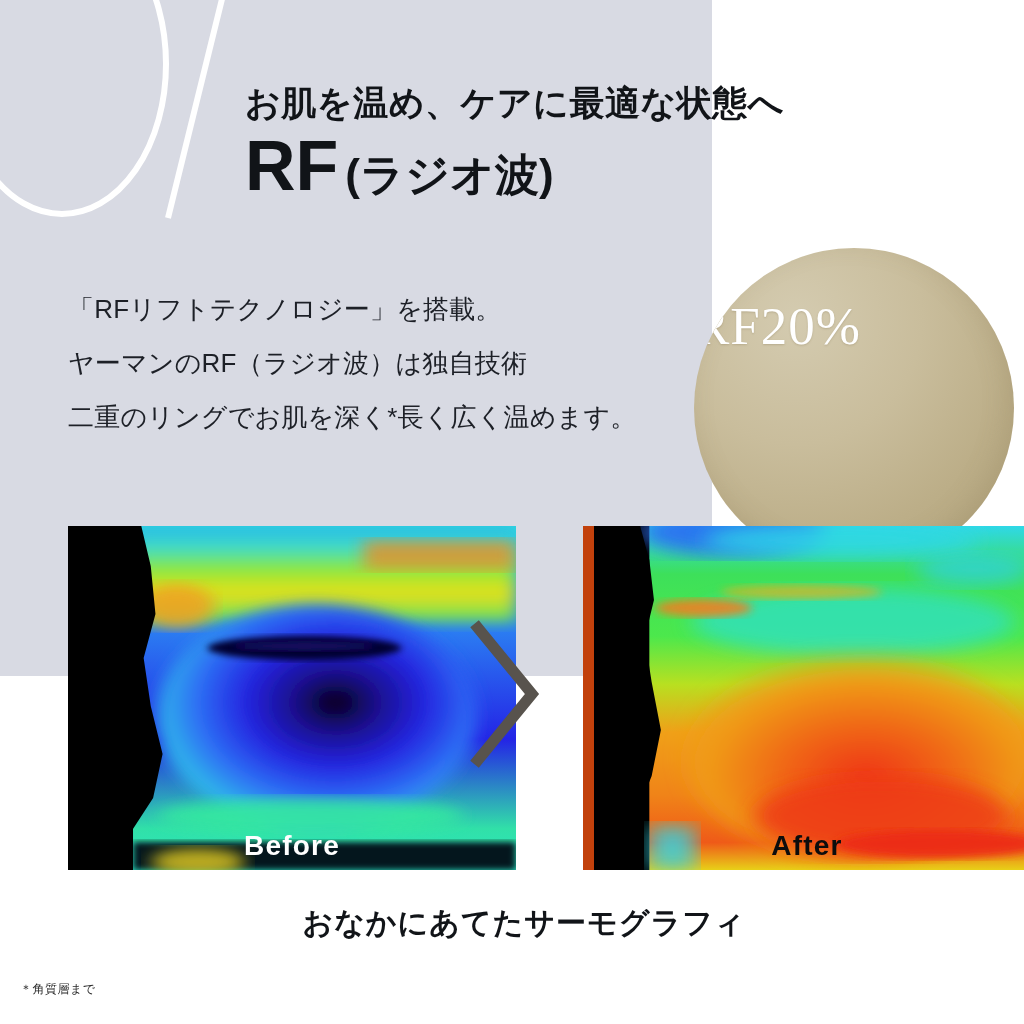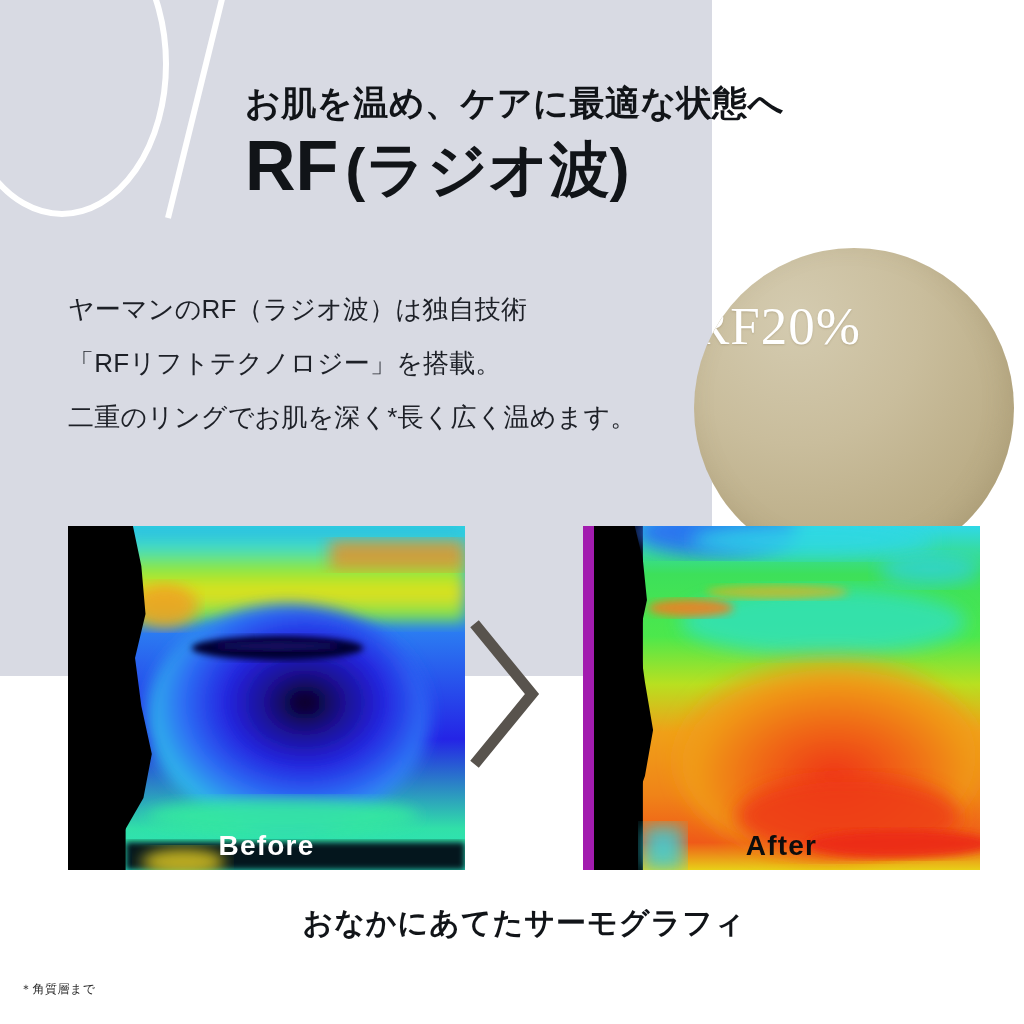--- a/index.html
+++ b/index.html
@@ -61,21 +61,21 @@
     color: #111418;
     text-align: center;
   }
   .head-main .rf {
     font-size: 70px;
     font-weight: bold;
     letter-spacing: 0px;
     line-height: 1;
   }
   .head-main .paren {
-    font-size: 60px;
+    font-size: 44px;
     font-weight: bold;
     line-height: 1;
     margin-left: 7px;
   }
 
   
   .body-copy {
     position: absolute;
     left: 68px;
     top: 282px;
@@ -136,24 +136,24 @@
     font-size: 17px;
     color: #35302a;
     letter-spacing: 0.6px;
     font-family: "Liberation Sans", sans-serif;
   }
 
   
   .thermo {
     position: absolute;
     top: 526px;
-    width: 397px;
+    width: 448px;
     height: 344px;
     overflow: hidden;
-    background: #a21caf;
+    background: #c2410c;
   }
   .thermo.before { left: 68px; }
   .thermo.after  { left: 583px; padding-left: 11px; }
 
   .thermo svg { display: block; width: 100%; height: 100%; }
 
   .thermo-label {
     position: absolute;
     bottom: 8px;
     left: 0; right: 0;
@@ -213,22 +213,22 @@
   </div>
 
   <div class="head-sub">お肌を温め、ケアに最適な状態へ</div>
 
   <div class="head-main">
     <span class="rf">RF</span>
     <span class="paren">(ラジオ波)</span>
   </div>
 
   <div class="body-copy">
+    <div>「RFリフトテクノロジー」を搭載。</div>
     <div>ヤーマンのRF（ラジオ波）は独自技術</div>
-    <div>「RFリフトテクノロジー」を搭載。</div>
     <div>二重のリングでお肌を深く*長く広く温めます。</div>
   </div>
 
   <div class="badge">
     <div class="badge-inner">
       <div class="badge-l1">RF20%</div>
     </div>
   </div>
 
   <div class="thermo before">

